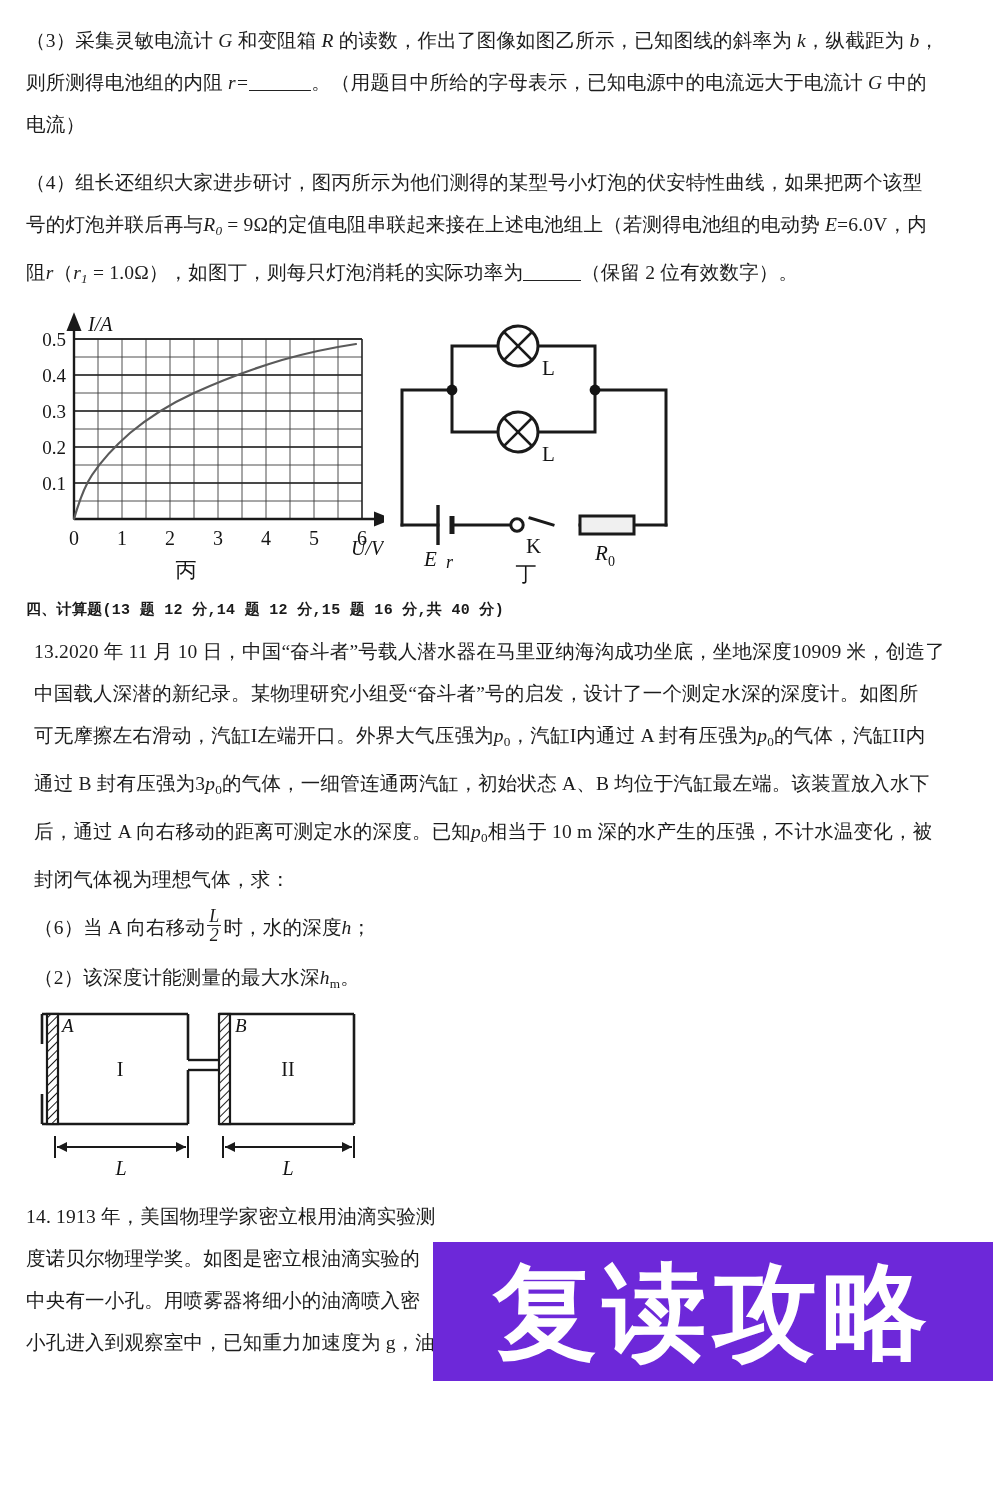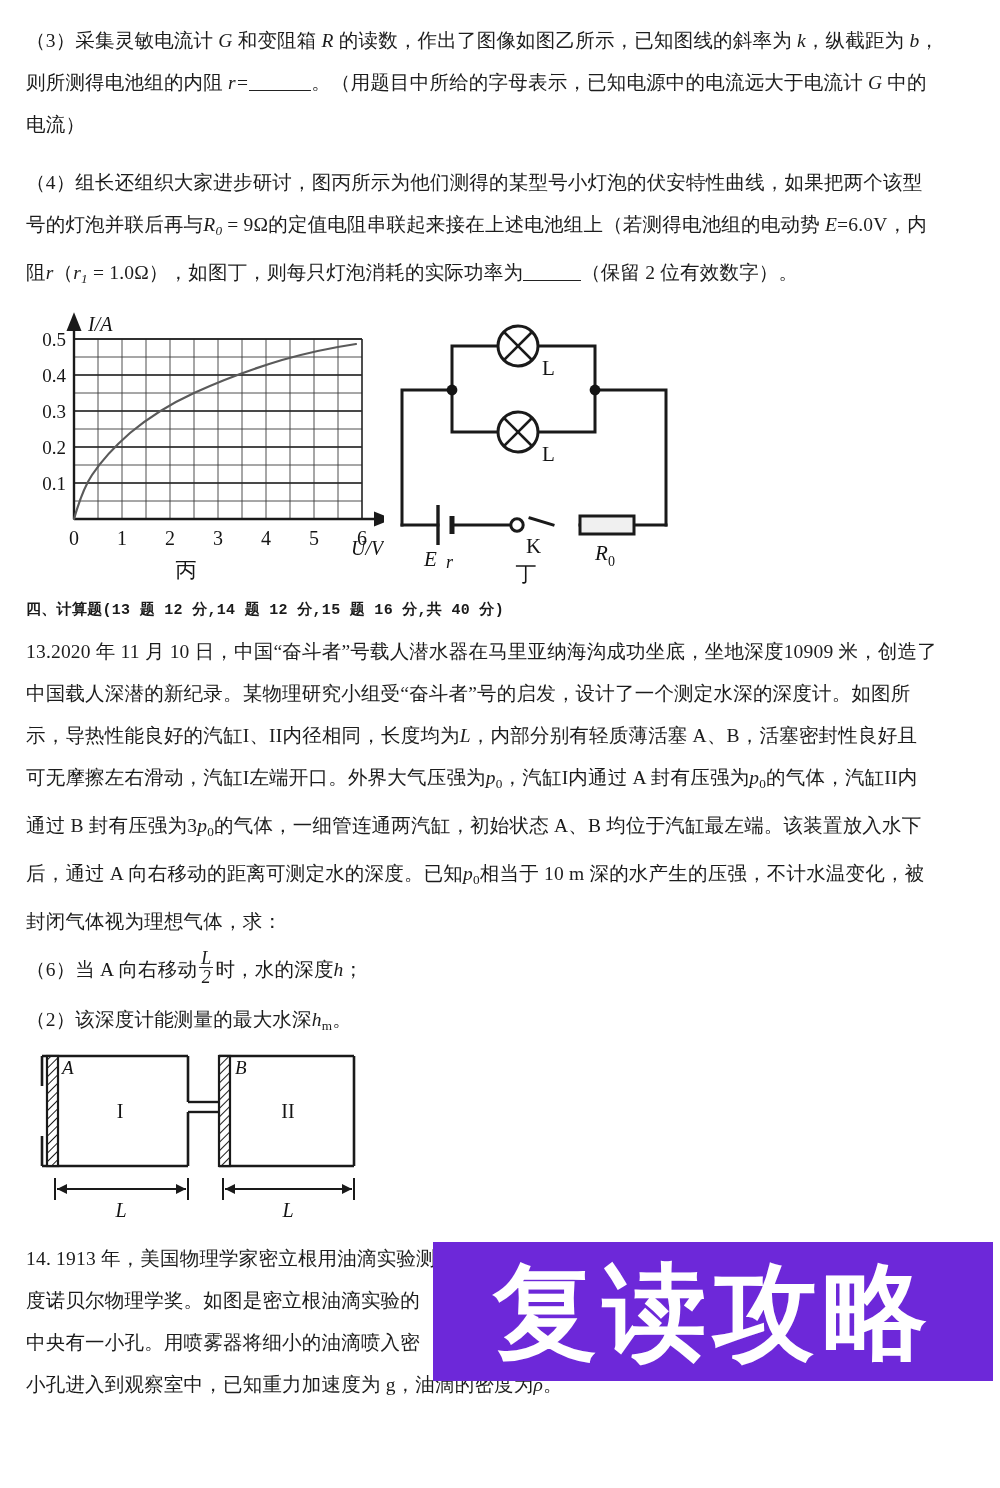--- a/index.html
+++ b/index.html
@@ -260,26 +260,23 @@
       </g>
       <text x="205" y="247" font-family="Liberation Serif, serif" font-style="italic" font-size="21" fill="#141414">R</text>
       <text x="218" y="253" font-family="Liberation Serif, serif" font-size="14" fill="#141414">0</text>
 
       <text x="136" y="268" font-family="DejaVu Sans, sans-serif" font-size="21" fill="#141414" text-anchor="middle">丁</text>
     </svg>
   </div>
 
   <h2 class="sec-head" style="margin-top:10px;">四、计算题(13 题 12 分,14 题 12 分,15 题 16 分,共 40 分)</h2>
 
-  <div class="body-text" style="padding-top:12px;">
+  <div class="body-text" style="padding-top:12px;margin-left:8px;">
     <p class="para">13.2020 年 11 月 10 日，中国“奋斗者”号载人潜水器在马里亚纳海沟成功坐底，坐地深度10909 米，创造了</p>
     <p class="para">中国载人深潜的新纪录。某物理研究小组受“奋斗者”号的启发，设计了一个测定水深的深度计。如图所</p>
-    <p class="para">
-      <span>示，导热性能良好的汽缸I、II内径相同，长度均为</span><span class="it">L</span><span>，内部分别有轻质薄活塞 A、B，活塞密封性良好且</span>
-    </p>
     <p class="para">
       <span>可无摩擦左右滑动，汽缸I左端开口。外界大气压强为</span><span class="it">p</span><span class="sub">0</span><span>，汽缸I内通过 A 封有压强为</span><span class="it">p</span><span class="sub">0</span><span>的气体，汽缸II内</span>
     </p>
     <p class="para">
       <span>通过 B 封有压强为3</span><span class="it">p</span><span class="sub">0</span><span>的气体，一细管连通两汽缸，初始状态 A、B 均位于汽缸最左端。该装置放入水下</span>
     </p>
     <p class="para">
       <span>后，通过 A 向右移动的距离可测定水的深度。已知</span><span class="it">p</span><span class="sub">0</span><span>相当于 10 m 深的水产生的压强，不计水温变化，被</span>
     </p>
     <p class="para">封闭气体视为理想气体，求：</p>

